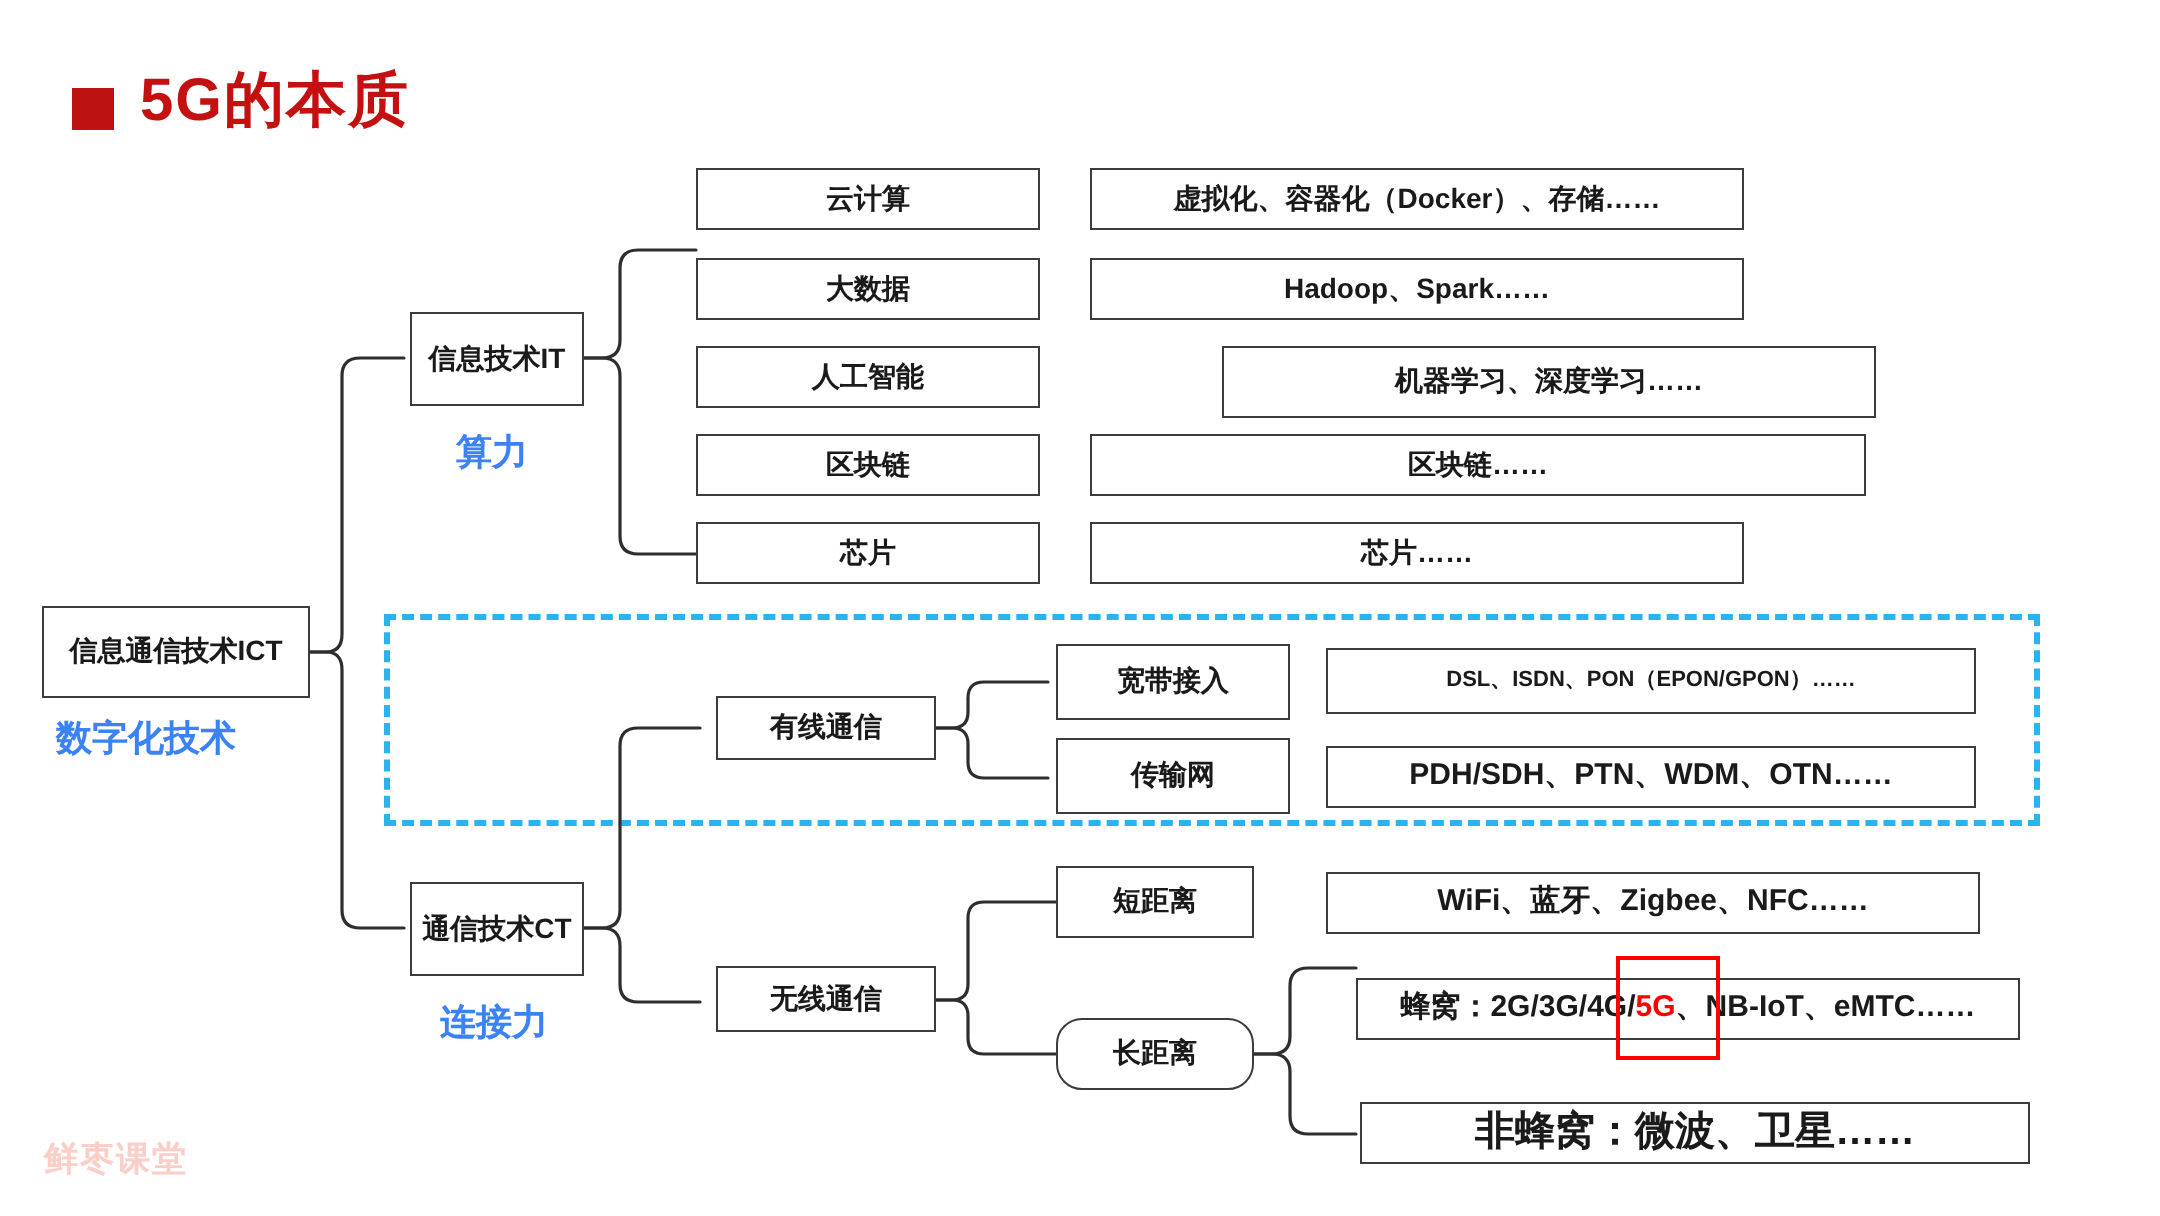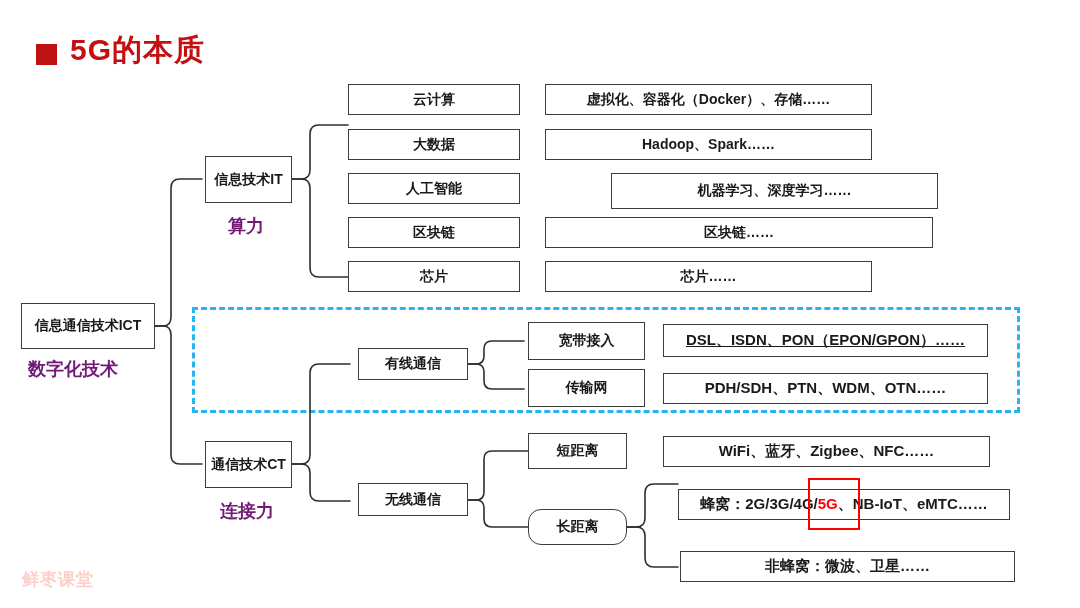--- a/index.html
+++ b/index.html
@@ -51,21 +51,21 @@
     line-height: 1.25;
     font-size: 14px;
     z-index: 3;
   }
   .box.two-line {
   }
   .box .l1, .box .l2 { display: block; }
   
   .red-caption {
     position: absolute;
-    color: #701a75;
+    color: #3b82f6;
     font-weight: bold;
     font-size: 18px;
     white-space: nowrap;
     z-index: 3;
   }
   
   .dashed-region {
     position: absolute;
     box-sizing: border-box;
     border: 3px dashed #2ab4ef;
@@ -160,36 +160,36 @@
 
   <div class="box" style="left:545px; top:84px; width:327px; height:31px;">虚拟化、容器化（Docker）、存储……</div>
   <div class="box" style="left:545px; top:129px; width:327px; height:31px;">Hadoop、Spark……</div>
   <div class="box" style="left:575px; top:173px; width:327px; height:36px;margin-left:36px;">机器学习、深度学习……</div>
   <div class="box" style="left:545px; top:217px; width:388px; height:31px;">区块链……</div>
   <div class="box" style="left:545px; top:261px; width:327px; height:31px;">芯片……</div>
 
   <div class="box" style="left:358px; top:348px; width:110px; height:32px;">有线通信</div>
 
   <div class="box" style="left:528px; top:322px; width:117px; height:38px;">宽带接入</div>
-  <div class="box" style="left:663px; top:324px; width:325px; height:33px; font-size:15px;text-decoration:underline;">DSL、ISDN、PON（EPON/GPON）……</div>
+  <div class="box" style="left:663px; top:324px; width:325px; height:33px; font-size:11px;">DSL、ISDN、PON（EPON/GPON）……</div>
 
   <div class="box" style="left:528px; top:369px; width:117px; height:38px;">传输网</div>
   <div class="box" style="left:663px; top:373px; width:325px; height:31px; font-size:15px;">PDH/SDH、PTN、WDM、OTN……</div>
 
   <div class="box" style="left:528px; top:433px; width:99px; height:36px;">短距离</div>
 
   <div class="box" style="left:358px; top:483px; width:110px; height:33px;">无线通信</div>
   <div class="box" style="left:663px; top:436px; width:327px; height:31px; font-size:15px;">WiFi、蓝牙、Zigbee、NFC……</div>
 
   <div class="box" style="left:528px; top:509px; width:99px; height:36px;border-radius:13px;">长距离</div>
 
   <div class="box" style="left:678px; top:489px; width:332px; height:31px; font-size:15px;">
     <span>蜂窝：2G/3G/4G/</span>
       <span class="hl-5g">5G</span>
       <span>、NB-IoT、eMTC……</span>
   </div>
   <div class="highlight-rect" style="left:808px; top:478px; width:52px; height:52px;"></div>
 
-  <div class="box" style="left:680px; top:551px; width:335px; height:31px; font-size:15px;">非蜂窝：微波、卫星……</div>
+  <div class="box" style="left:680px; top:551px; width:335px; height:31px; font-size:20px;">非蜂窝：微波、卫星……</div>
 
   <div class="watermark">鲜枣课堂</div>
 
 </div>
 
 </body></html>

